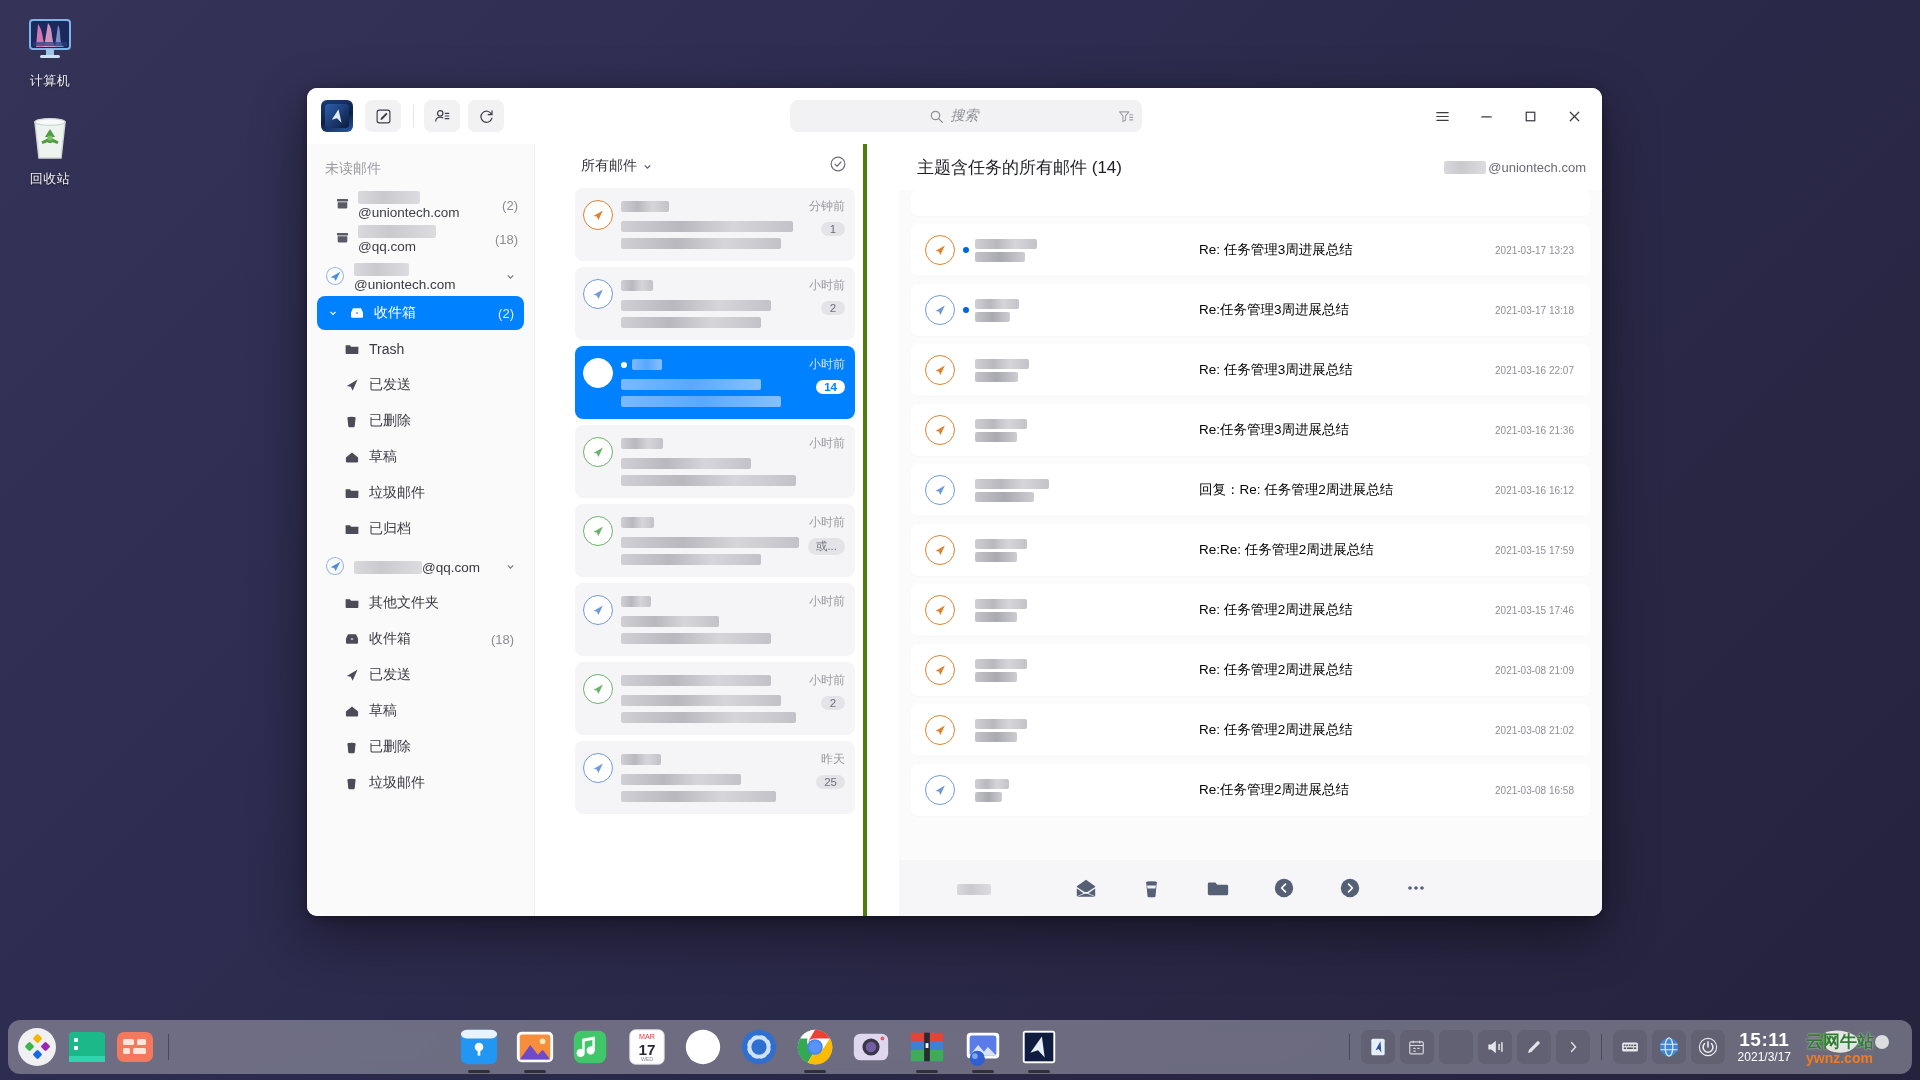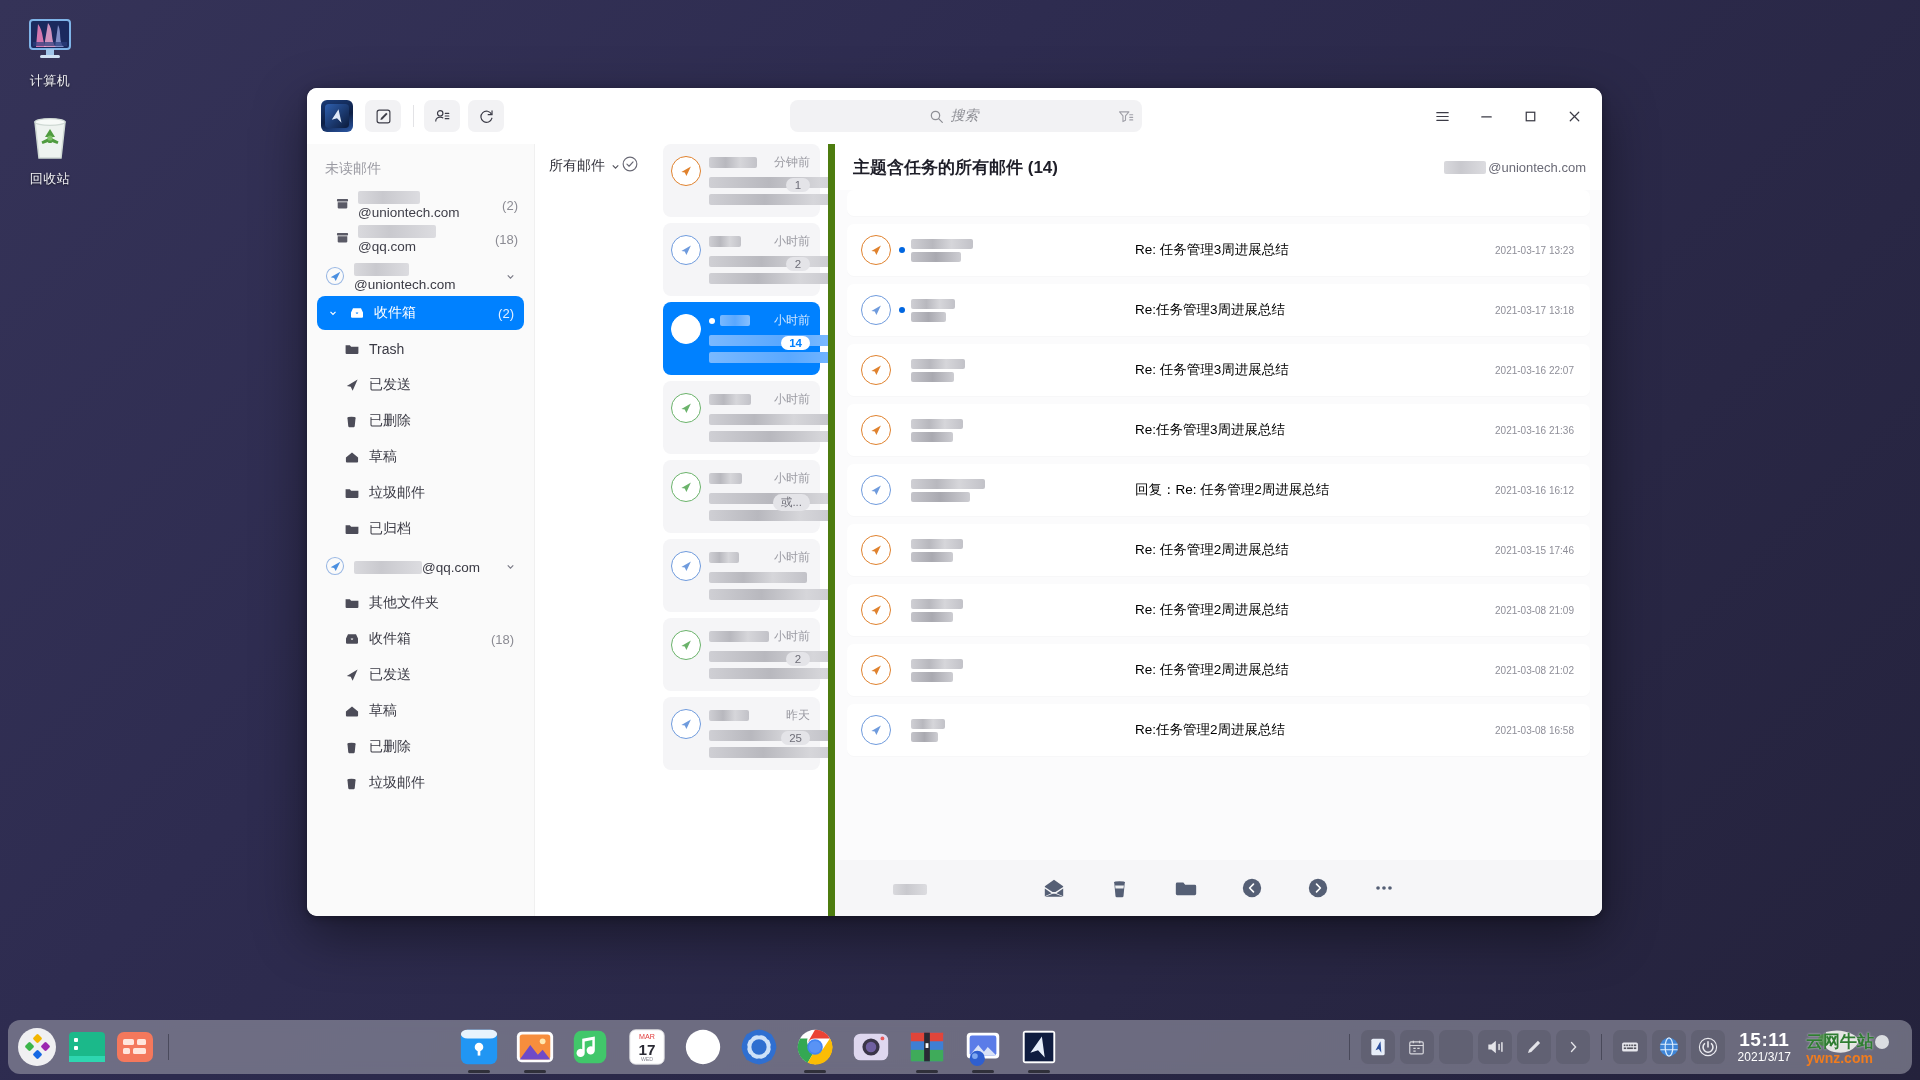--- a/index.html
+++ b/index.html
@@ -103,21 +103,21 @@
   .searchbox .sinner {
     flex: 1; display: flex; align-items: center; justify-content: center; gap: 7px; font-style: italic;
   }
   .searchbox .splaceholder { color: #8f9096; font-size: 14px; }
   .win-ctrls { display: flex; align-items: center; }
   .win-btn {
     width: 44px; height: 40px; display: flex; align-items: center; justify-content: center;
     cursor: pointer; border-radius: 4px; color: #3b3b46;
   }
 
-  .winbody { flex: 1; display: flex; min-height: 0; }
+  .winbody { flex: 1; display: flex; min-height: 0; gap: 32px; }
 
   
   .sidebar {
     width: 228px; flex: none; background: #fafafa; padding: 8px 10px 0;
     overflow: hidden; border-right: 1px solid #f0f0f0;
   }
   .side-head { font-size: 14px; color: #9a9aa2; padding: 8px 6px 10px 8px; }
   .acct-row {
     display: flex; align-items: center; gap: 8px; height: 34px;
     padding: 0 6px 0 18px; font-size: 13.5px; color: #40404a; cursor: pointer;
@@ -141,22 +141,22 @@
     border-radius: 8px; cursor: pointer; margin-bottom: 2px;
   }
   .folder.active { background: #0081ff; color: #fff; padding-left: 10px; }
   .folder.active .cnt { color: #e3f0ff; }
   .folder .cnt { margin-left: auto; color: #8b8b93; font-size: 13px; }
   .folder .exp { width: 12px; display:flex; align-items:center; justify-content:center; }
   .folder .ficon { width: 17px; display: flex; align-items: center; justify-content: center; }
 
   
   .maillist {
-    width: 300px; flex: none; background: #fff; display: flex; flex-direction: row;
-    border-right: 7px solid #4d7c0f; min-height: 0;
+    width: 300px; flex: none; background: #fff; display: flex; flex-direction: column;
+    border-right: 4px solid #4d7c0f; min-height: 0;
   }
   .ml-head {
     height: 44px; display: flex; align-items: center; padding: 0 16px 0 14px; flex: none;
   }
   .ml-head .filt {
     display: flex; align-items: center; gap: 5px; font-size: 14px; color: #33333d;
     cursor: pointer; font-weight: 500;
   }
   .ml-head .chk { margin-left: auto; cursor: pointer; color: #6a6a76; }
   .ml-scroll { flex: 1; overflow: hidden; padding: 0 8px 8px; }
@@ -192,21 +192,21 @@
     border-radius: 9px; padding: 1px 8px; min-width: 24px; text-align: center;
   }
   .ml-item.sel .ml-badge { background: #fff; color: #0081ff; font-weight: bold; }
 
   
   .detail { flex: 1; display: flex; flex-direction: column; background: #fbfbfc; min-width: 0; }
   .dt-head {
     height: 46px; display: flex; align-items: center; padding: 0 16px 0 18px; flex: none;
     background: #fff;
   }
-  .dt-title { font-size: 17px; font-weight: bold; color: #1e1e28; }
+  .dt-title { font-size: 17px; font-weight: normal; color: #1e1e28; }
   .dt-acct { margin-left: auto; font-size: 13px; color: #6a6a76; display:flex; align-items:center; gap:2px; }
   .dt-list { flex: 1; overflow: hidden; padding: 0 12px; }
   .dt-row {
     background: #fff; border-radius: 7px; height: 52px; margin-bottom: 8px;
     display: flex; align-items: center; padding: 0 16px 0 14px; cursor: pointer;
     box-shadow: 0 1px 1px rgba(0,0,0,.02);
   }
   .dt-row.blank { height: 26px; margin-bottom: 8px; }
   .dt-ava {
     width: 30px; height: 30px; border-radius: 50%; flex: none;
@@ -765,20 +765,34 @@
               <div class="dt-ava ">
                 <svg viewBox="0 0 20 20" width="14" height="14" fill="#e0822e">
                   <path d="M17 3.4 L3.4 11.4 L8.2 12.3 L10.6 17 Z"></path>
                 </svg>
               </div>
               <span style="width:12px;flex:none"></span>
               <div class="dt-from">
                 <span class="bar" style="width:52px;height:10px"></span>
                 <span class="bar b2" style="width:42px;height:10px"></span>
               </div>
+              <div class="dt-subj">Re:Re: 任务管理2周进展总结</div>
+              <div class="dt-date">2021-03-15 17:59</div>
+            </div>
+            <div class="dt-row">
+              <div class="dt-ava ">
+                <svg viewBox="0 0 20 20" width="14" height="14" fill="#e0822e">
+                  <path d="M17 3.4 L3.4 11.4 L8.2 12.3 L10.6 17 Z"></path>
+                </svg>
+              </div>
+              <span style="width:12px;flex:none"></span>
+              <div class="dt-from">
+                <span class="bar" style="width:52px;height:10px"></span>
+                <span class="bar b2" style="width:42px;height:10px"></span>
+              </div>
               <div class="dt-subj">Re: 任务管理2周进展总结</div>
               <div class="dt-date">2021-03-15 17:46</div>
             </div>
             <div class="dt-row">
               <div class="dt-ava ">
                 <svg viewBox="0 0 20 20" width="14" height="14" fill="#e0822e">
                   <path d="M17 3.4 L3.4 11.4 L8.2 12.3 L10.6 17 Z"></path>
                 </svg>
               </div>
               <span style="width:12px;flex:none"></span>

